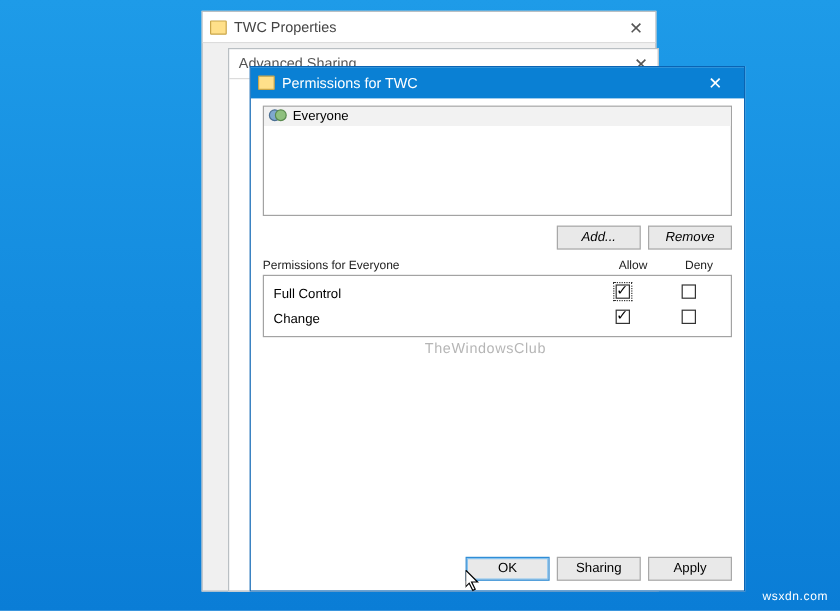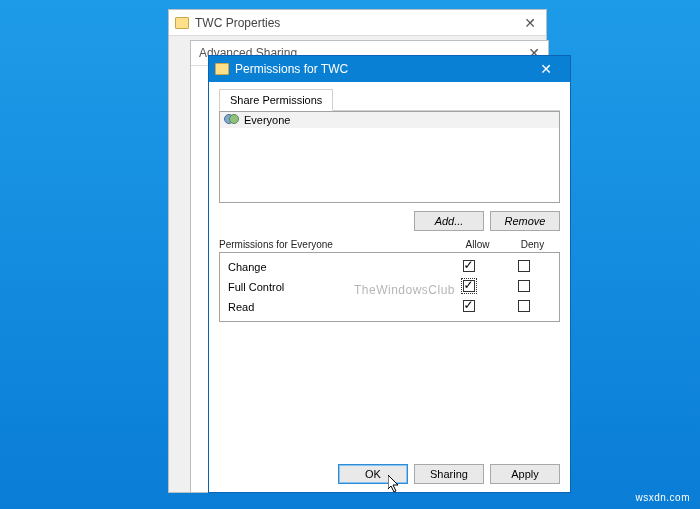--- a/index.html
+++ b/index.html
@@ -72,21 +72,21 @@
   .win-adv .titlebar .close {
     margin-left: auto;
     color: #555;
     font-size: 14px;
   }
 
   
   .win-perm {
     position: absolute;
     left: 208px; top: 55px;
-    width: 363px; height: 438px;
+    width: 413px; height: 438px;
     background: #fff;
     border: 1px solid #0a64b3;
   }
   .win-perm .titlebar {
     height: 26px;
     background: #0a80d4;
     color: #fff;
     display: flex;
     align-items: center;
     padding: 0 6px;
@@ -264,23 +264,20 @@
 </div>
 
 <div class="win-perm">
   <div class="titlebar">
     <span class="fol-ico"></span>
     <span class="title">Permissions for TWC</span>
     <span class="close">✕</span>
   </div>
 
   <div class="body">
-    <div class="tabs">
-      <div class="tab">Share Permissions</div>
-    </div>
 
     <div class="listbox">
       <div class="row">
         <span class="u-ico"></span>
         <span>Everyone</span>
       </div>
     </div>
 
     <div class="btnrow-right">
       <div class="btn">Add...</div>
@@ -288,31 +285,26 @@
     </div>
 
     <div class="perm-head">
       <span class="lbl">Permissions for Everyone</span>
       <span class="colh">Allow</span>
       <span class="colh">Deny</span>
     </div>
 
     <div class="perm-table">
       <div class="perm-row">
-        <span class="pname">Change</span>
-        <span class="pcell"><span class="cb checked"></span></span>
-        <span class="pcell"><span class="cb"></span></span>
-      </div>
-      <div class="perm-row">
         <span class="pname">Full Control</span>
         <span class="pcell"><span class="cb checked focus"></span></span>
         <span class="pcell"><span class="cb"></span></span>
       </div>
       <div class="perm-row">
-        <span class="pname">Read</span>
+        <span class="pname">Change</span>
         <span class="pcell"><span class="cb checked"></span></span>
         <span class="pcell"><span class="cb"></span></span>
       </div>
     </div>
   </div>
 
   <div class="footer-btns">
     <div class="btn primary">OK</div>
     <div class="btn">Sharing</div>
     <div class="btn">Apply</div>

